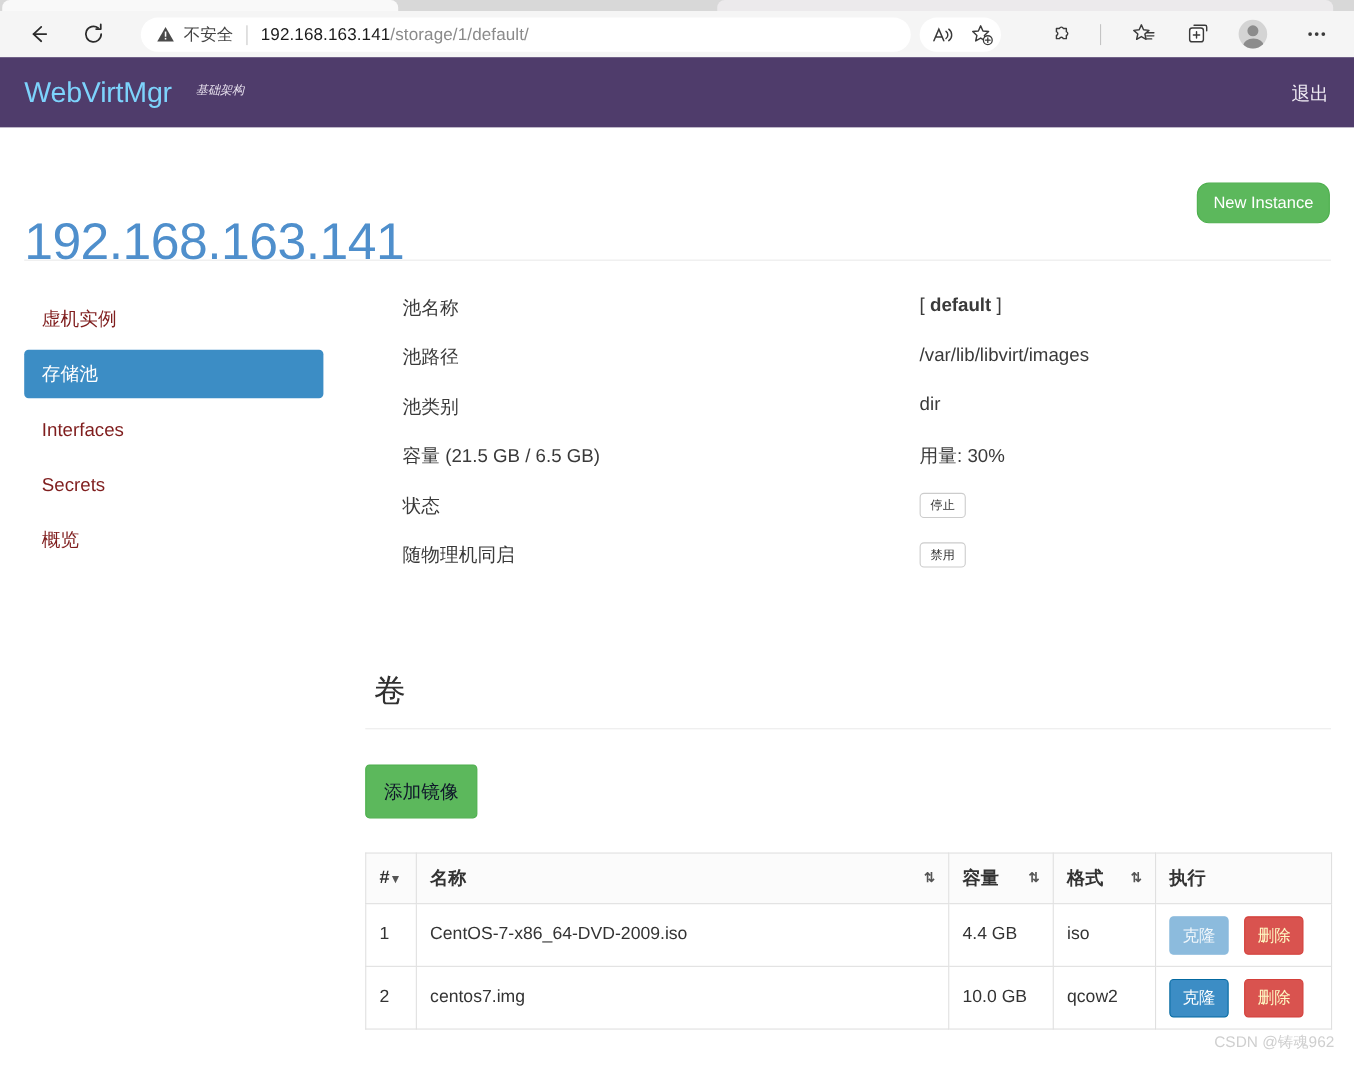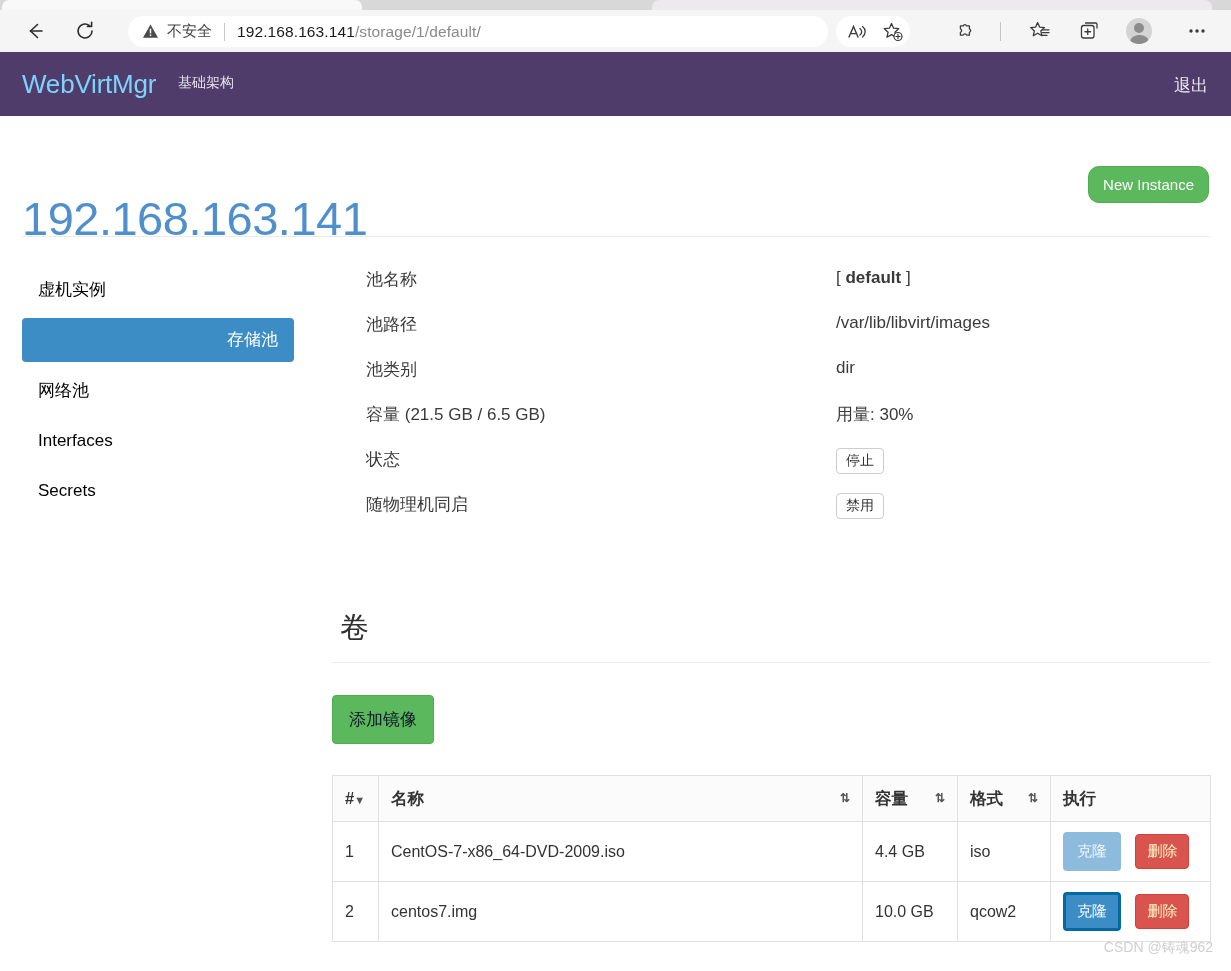--- a/index.html
+++ b/index.html
@@ -89,21 +89,21 @@
   #app-navbar {
     position: absolute; left: 0; top: 52px; width: 1231px; height: 64px;
     background: #4f3c6b;
   }
   #brand {
     position: absolute; left: 22px; top: 17px;
     color: #7dd3fc; font-size: 26px; letter-spacing: -0.2px;
   }
   #nav-link-infra {
     position: absolute; left: 178px; top: 22px;
-    color: #e9e3ef; font-size: 14px; cursor: default;
+    color: #e9e3ef; font-size: 11px; cursor: default; font-style: italic;
   }
   #nav-link-logout {
     position: absolute; right: 23px; top: 22px;
     color: #f0ecf4; font-size: 17px; cursor: default;
   }
 
   
   #page-body {
     position: absolute; left: 0; top: 116px; width: 1231px; height: 855px;
     background: #ffffff;
@@ -122,25 +122,25 @@
     position: absolute; left: 22px; top: 120px; width: 1188px; height: 1px;
     background: #eaeaea;
   }
 
   
   #sidebar {
     position: absolute; left: 22px; top: 152px; width: 272px;
   }
   .sidebar-item {
     display: block; padding: 11px 16px;
-    font-size: 17px; color: #000000; border-radius: 4px;
+    font-size: 17px; color: #7f1d1d; border-radius: 4px;
     cursor: pointer; margin-bottom: 7px; line-height: 1.25;
   }
   .sidebar-item.active {
-    background: #3c8dc5; color: #ffffff; text-align: right;
+    background: #3c8dc5; color: #ffffff;
   }
 
   
   #pool-details {
     position: absolute; left: 332px; top: 152px; width: 878px; margin-left: 26px;
   }
   .detail-row {
     position: relative; height: 45px;
   }
   .detail-label {
@@ -148,21 +148,21 @@
     font-size: 17px; color: #3a3a3a; white-space: nowrap;
   }
   .detail-value {
     position: absolute; left: 478px; top: 0;
     font-size: 17px; color: #3a3a3a; white-space: nowrap;
   }
   .detail-value b { font-weight: 700; }
   .mini-button {
     display: inline-block; background: #ffffff; color: #333333;
     border: 1px solid #cccccc; border-radius: 4px;
-    padding: 3px 9px; font-size: 14px; cursor: pointer;
+    padding: 3px 9px; font-size: 11px; cursor: pointer;
   }
 
   
   #volumes-section {
     position: absolute; left: 332px; top: 492px; width: 878px;
   }
   #volumes-heading {
     font-size: 29px; color: #303030; font-weight: 400;
     margin: 0 0 14px 8px;
   }
@@ -190,21 +190,21 @@
   .col-idx { width: 46px; }
   .col-name { width: 484px; }
   .col-size { width: 95px; }
   .col-format { width: 93px; }
   .col-actions { width: 160px; }
   .sort-caret {
     float: right; color: #555; font-size: 12px; line-height: 20px;
   }
   .sort-caret-idx { font-size: 11px; color: #555; }
   .btn-clone {
-    background: #3c8dc5; color: #ffffff; border: 3px solid #0369a1;
+    background: #3c8dc5; color: #ffffff; border: 1px solid #0369a1;
     border-radius: 4px; padding: 7px 11px; font-size: 15px; cursor: pointer;
   }
   .btn-clone.faded { background: #8cbbdd; border-color: #8cbbdd; color:#f2f7fb; }
   .btn-delete {
     background: #d9534f; color: #fef9c3; border: 1px solid #d43f3a;
     border-radius: 4px; padding: 7px 11px; font-size: 15px; cursor: pointer;
     margin-left: 10px;
   }
 
   
@@ -323,23 +323,23 @@
 
 <div id="page-body">
 
   <h1 id="page-title">192.168.163.141</h1>
   <button id="new-instance-button">New Instance</button>
   <div id="title-divider"></div>
 
   <nav id="sidebar">
     <a class="sidebar-item">虚机实例</a>
     <a class="sidebar-item active">存储池</a>
-    <a class="sidebar-item">网络池</a>
     <a class="sidebar-item">Interfaces</a>
     <a class="sidebar-item">Secrets</a>
+    <a class="sidebar-item">概览</a>
   </nav>
 
   <div id="pool-details">
 
     <div class="detail-row">
       <span class="detail-label">池名称</span>
       <span class="detail-value"><span>[ </span><b>default</b><span> ]</span></span>
     </div>
 
     <div class="detail-row">

